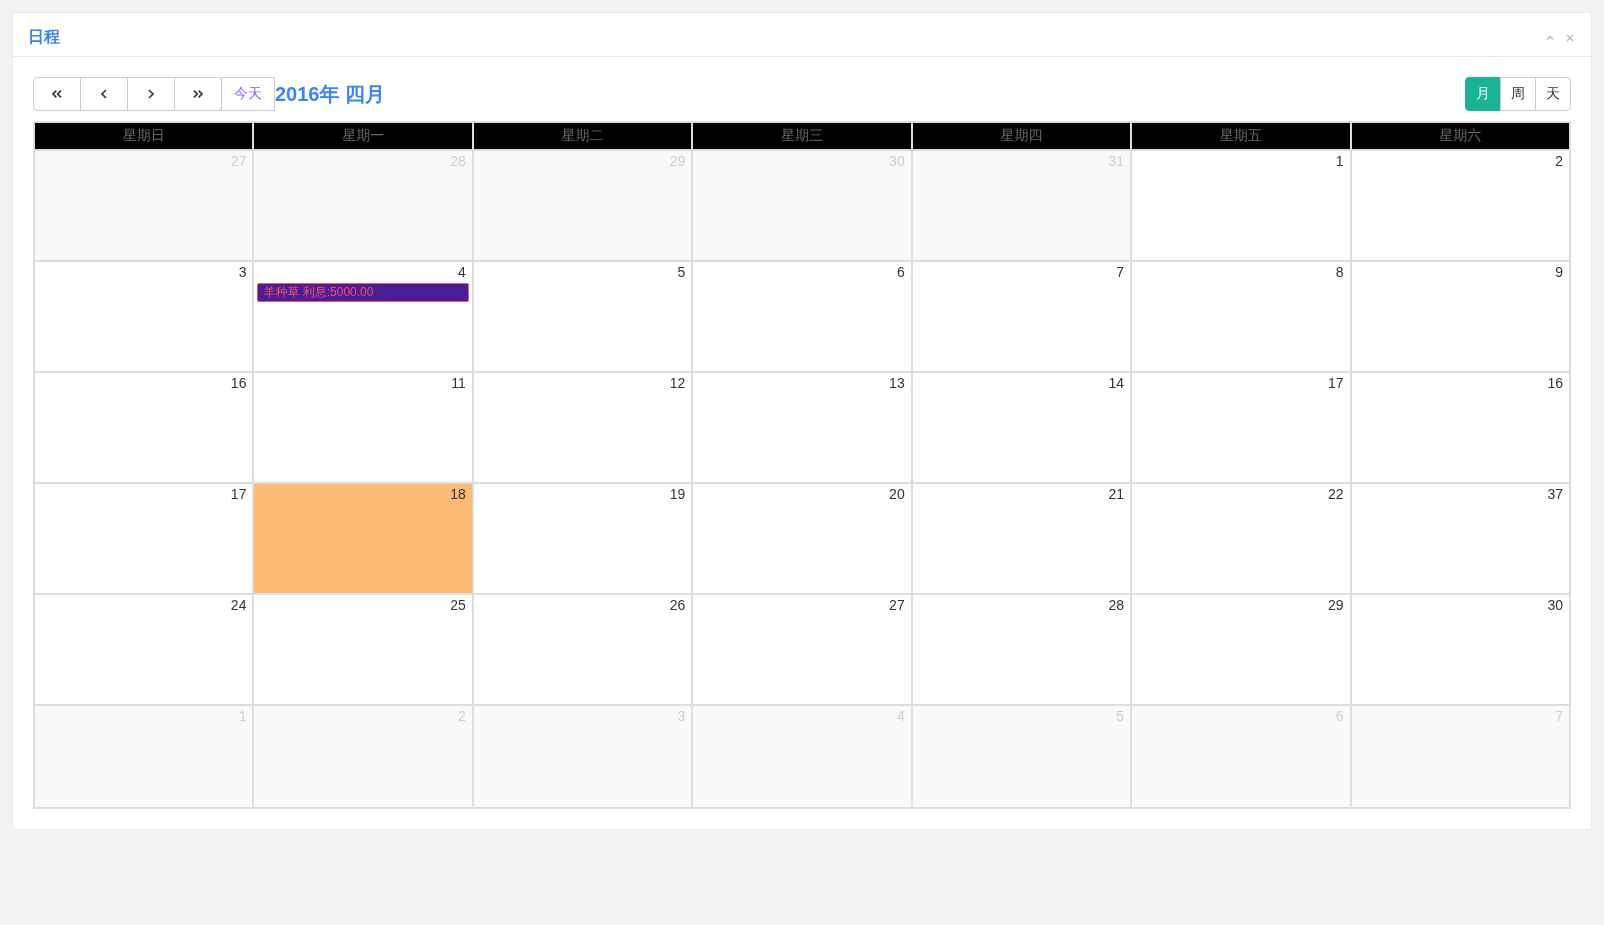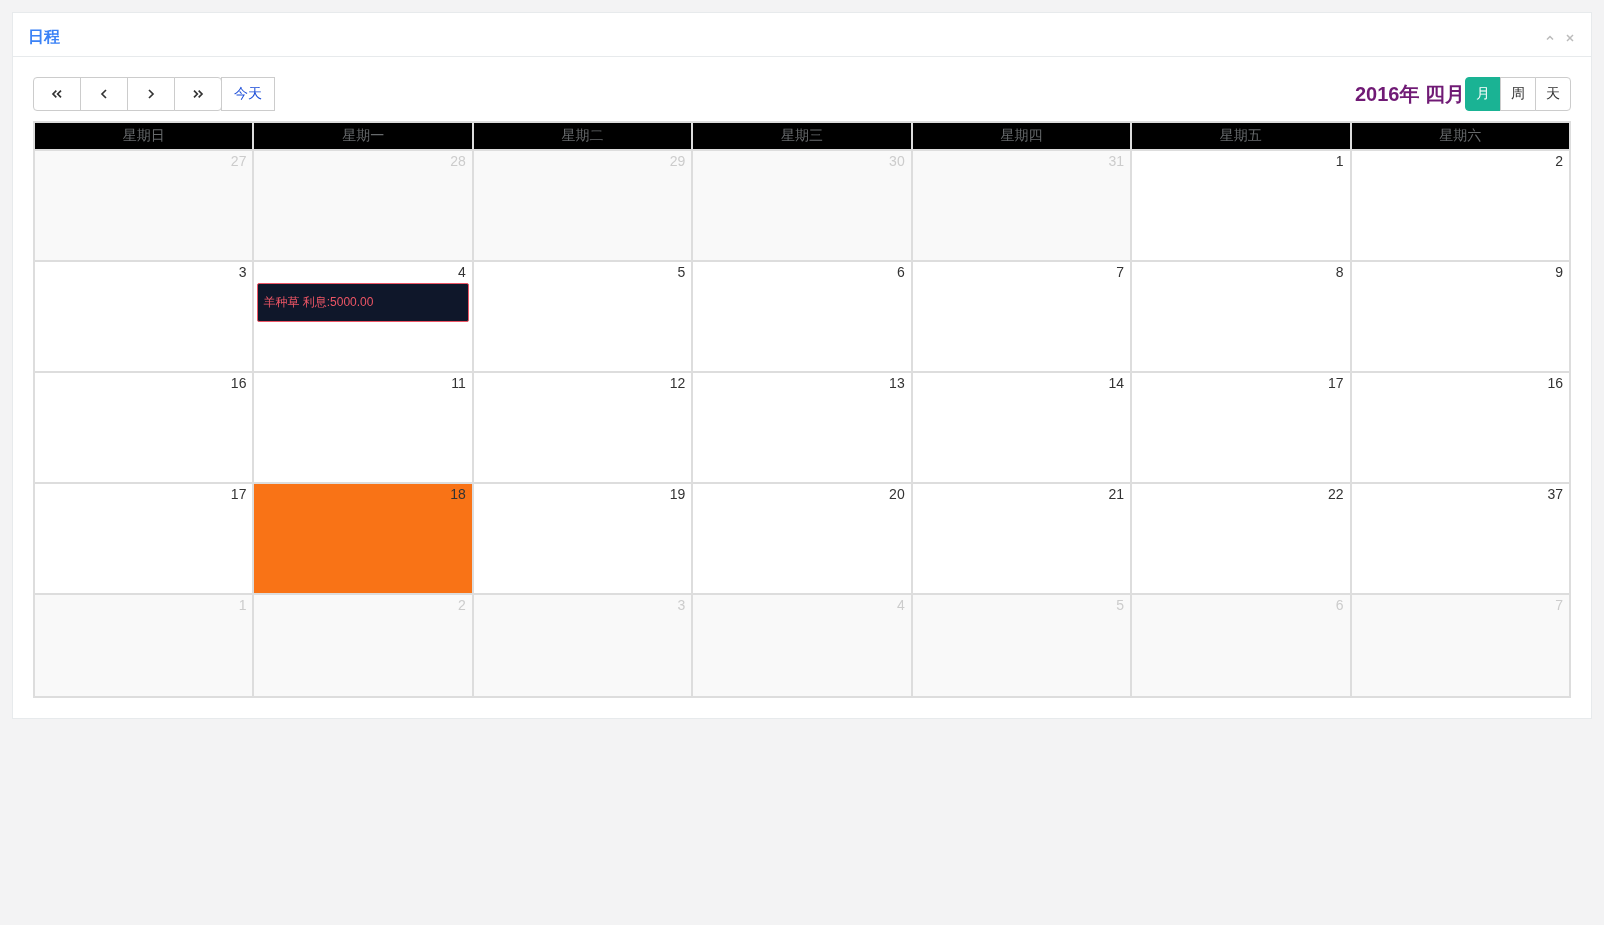--- a/index.html
+++ b/index.html
@@ -69,39 +69,39 @@
     .btn:first-child {
       margin-left: 0;
       border-top-left-radius: 4px;
       border-bottom-left-radius: 4px;
     }
     .btn-group .btn:last-child {
       border-top-right-radius: 4px;
       border-bottom-right-radius: 4px;
     }
     .btn.disabled {
-      color: #1d4ed8;
+      color: #8b5cf6;
       cursor: not-allowed;
       font-family: Liberation Mono, monospace;
     }
     .btn.today-btn {
       margin-left: -1px;
     }
     .nav-icon {
       width: 22px;
       height: 18px;
       display: flex;
       align-items: center;
       justify-content: center;
     }
     .toolbar-center {
       font-size: 20px;
       font-weight: 600;
-      color: #701a75;
-      text-align: right;
+      color: #3b82f6;
+      text-align: left;
       flex: 1;
     }
     .toolbar-right {
       display: flex;
     }
     .view-group {
       display: flex;
     }
     .view-btn {
       background: #fff;
@@ -150,35 +150,35 @@
       position: relative;
       margin-top: 36px;
     }
     .calendar td.other-month {
       background: #f9f9f9;
     }
     .calendar td.other-month .day-num {
       color: #ccc;
     }
     .calendar td.today {
-      background: #f97316;
+      background: #fdba74;
     }
     .day-num {
       text-align: right;
       padding: 2px 6px;
       font-size: 14px;
       color: #333;
     }
     .event {
       margin: 1px 3px;
-      padding: 10px 5px;
+      padding: 0 5px;
       font-size: 12px;
       border: 1px solid #ed5565;
       color: #ed5565;
-      background: #0f172a;
+      background: #4c1d95;
       border-radius: 2px;
       cursor: pointer;
       white-space: nowrap;
       overflow: hidden;
       text-overflow: ellipsis;
     }
     .last-row td {
       height: 103px;
     }
     svg {
@@ -352,20 +352,43 @@
             <td class="">
               <div class="day-num">21</div>
             </td>
             <td class="">
               <div class="day-num">22</div>
             </td>
             <td class="">
               <div class="day-num">37</div>
             </td>
           </tr>
+          <tr>
+            <td class="">
+              <div class="day-num">24</div>
+            </td>
+            <td class="">
+              <div class="day-num">25</div>
+            </td>
+            <td class="">
+              <div class="day-num">26</div>
+            </td>
+            <td class="">
+              <div class="day-num">27</div>
+            </td>
+            <td class="">
+              <div class="day-num">28</div>
+            </td>
+            <td class="">
+              <div class="day-num">29</div>
+            </td>
+            <td class="">
+              <div class="day-num">30</div>
+            </td>
+          </tr>
           <tr class="last-row">
             <td class="other-month">
               <div class="day-num">1</div>
             </td>
             <td class="other-month">
               <div class="day-num">2</div>
             </td>
             <td class="other-month">
               <div class="day-num">3</div>
             </td>

